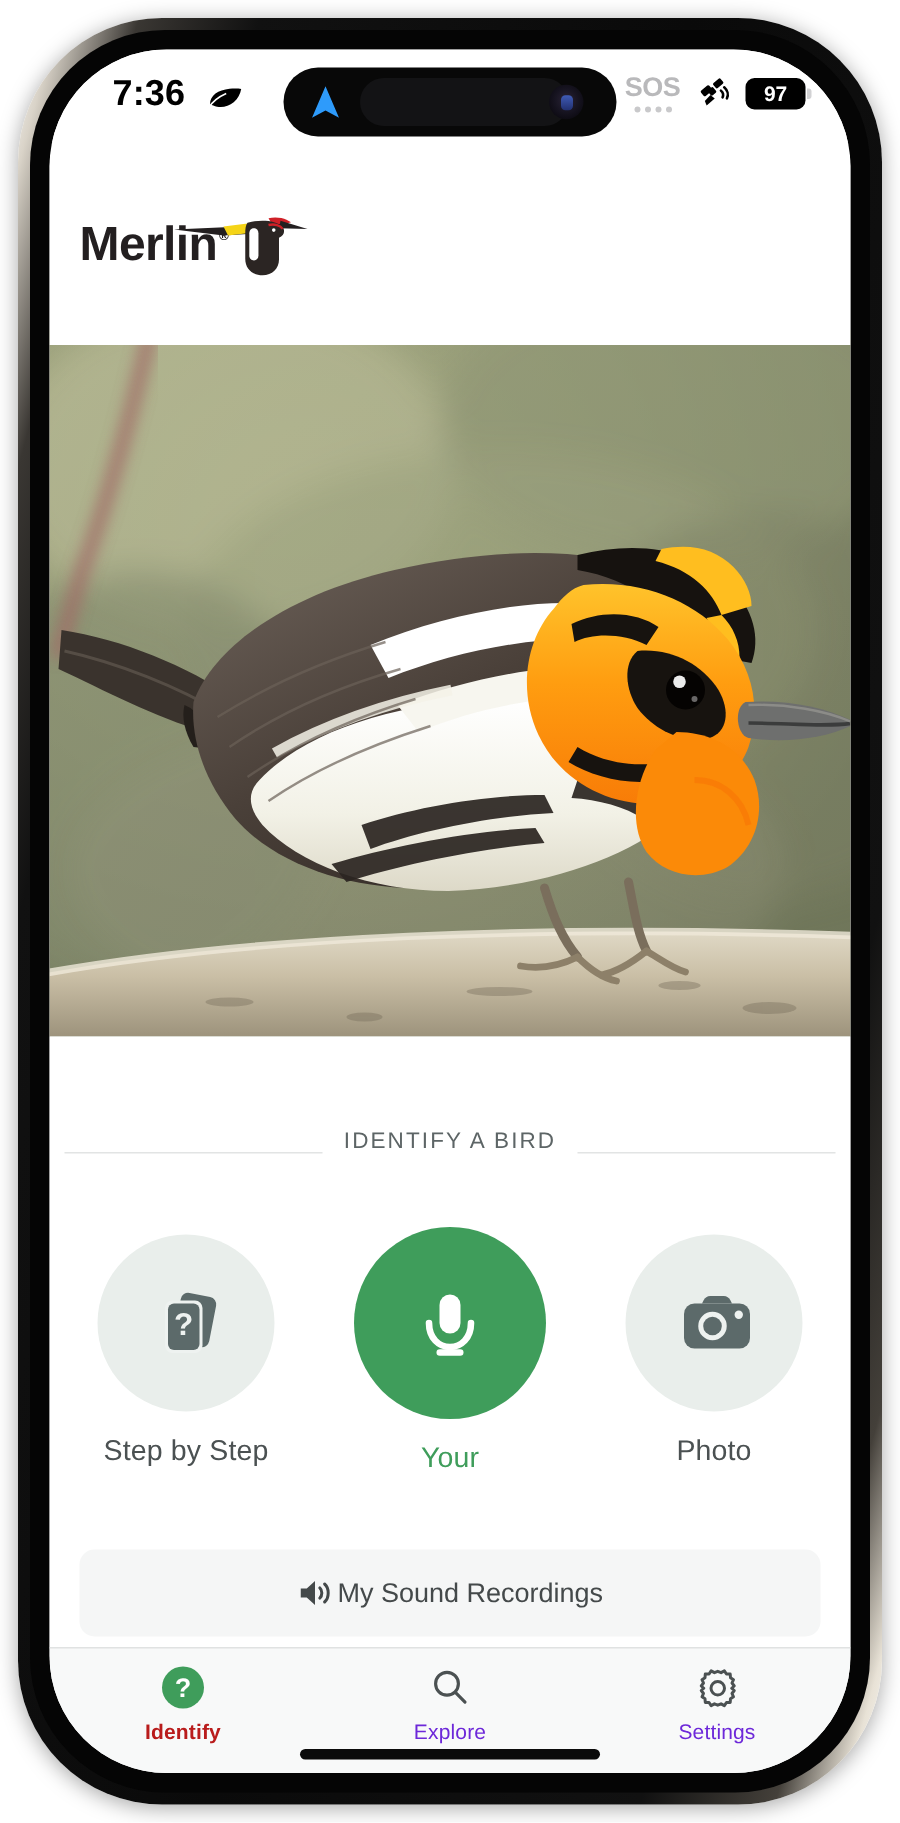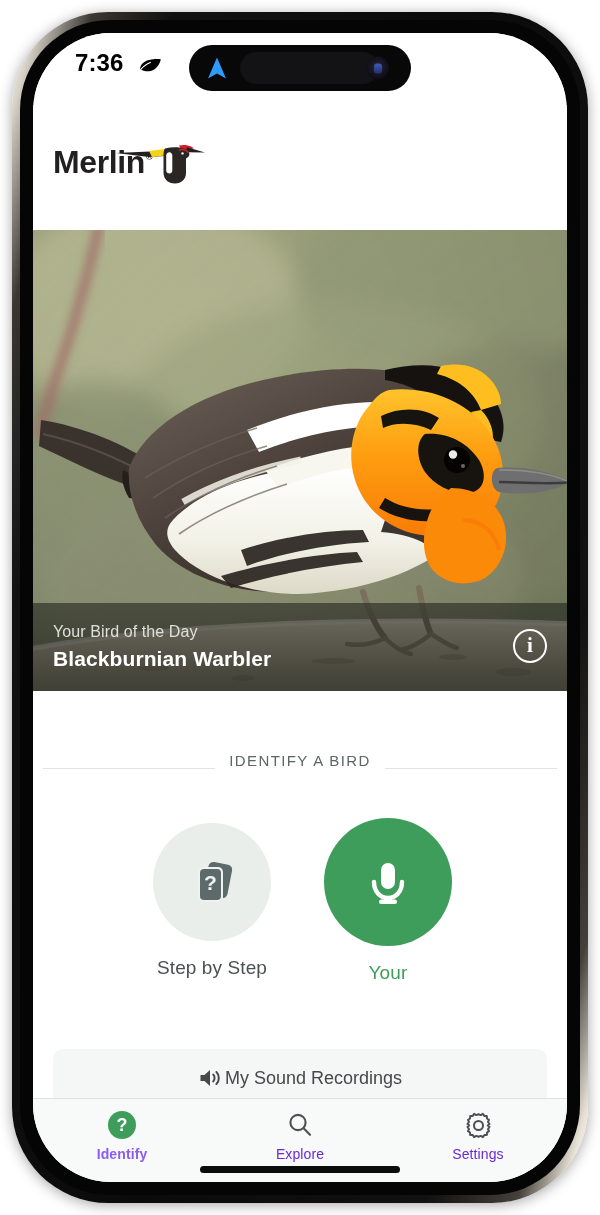--- a/index.html
+++ b/index.html
@@ -141,39 +141,39 @@
     background:#e9eeeb;
   }
   .circ.big{ width:128px; height:128px; background:#3f9d5b; }
   .action.mid .circ{ margin-top:-5px; }
   .act-lbl{
     margin-top:16px; font-size:19px; color:#4b5152; letter-spacing:.1px; white-space:nowrap;
   }
   .act-lbl.green{ color:#3f9d5b; }
 
   .recordings{
-    position:absolute; left:20px; top:358px; width:494px; height:58px;
+    position:absolute; left:20px; top:342px; width:494px; height:58px;
     background:#f5f6f6; border-radius:10px;
     display:flex; align-items:center; justify-content:center; gap:3px;
   }
   .rec-lbl{ font-size:18px; color:#44494a; }
 
   
   .tabbar{
     position:absolute; left:0; bottom:0; width:534px; height:84px;
     background:#f8f9f9; border-top:1px solid #e0e2e2;
     display:flex; z-index:5;
   }
   .tab{
     flex:1; display:flex; flex-direction:column; align-items:center;
     justify-content:flex-start; padding-top:11px;
   }
   .tab-ico{ width:30px; height:30px; display:flex; align-items:center; justify-content:center; }
   .tab-lbl{ margin-top:6px; font-size:14px; color:#6d28d9; letter-spacing:.1px; }
-  .tab.active .tab-lbl{ color:#8b5cf6; font-weight:700; }
+  .tab.active .tab-lbl{ color:#b91c1c; font-weight:700; }
   .ident-badge{
     width:28px; height:28px; border-radius:50%; background:#3f9d5b;
     display:flex; align-items:center; justify-content:center;
     color:#fff; font-size:18px; font-weight:700; line-height:1;
   }
   .home-ind{
     position:absolute; left:50%; transform:translateX(-50%); bottom:9px;
     width:200px; height:7px; border-radius:4px; background:#0b0b0b; z-index:9;
   }
 </style>
@@ -186,20 +186,46 @@
 
   <div class="screen">
 
     <div class="statusbar">
       <div class="sb-time">7:36</div>
       <svg class="sb-leaf" viewBox="0 0 24 18">
         <path d="M2 14.5c0-6 5.5-9.5 13-10.3 3-.3 6-.2 7.8.1-.6 3.2-2.3 6.6-5 8.9-3.2 2.8-7.6 3.6-11.1 2.9-1.8-.4-3.2-1-4.7-1.6z" fill="#000"></path>
         <path d="M1.2 16.6c2.4-3.6 6.3-7 11.6-9.3" stroke="#fff" stroke-width="1.1" fill="none"></path>
       </svg>
 
+      <div class="sb-right">
+        <div class="sos-wrap">
+          <div class="sos-txt">SOS</div>
+          <div class="sos-dots">
+            <i></i>
+              <i></i>
+              <i></i>
+              <i></i>
+          </div>
+        </div>
+        <svg class="sat-icon" viewBox="0 0 24 22">
+          <g fill="#000">
+            <rect x="3.4" y="7.2" width="7.2" height="4.6" rx="1" transform="rotate(-40 7 9.5)"></rect>
+            <rect x="11.6" y="2.4" width="6.4" height="4.4" rx="1" transform="rotate(-40 14.8 4.6)"></rect>
+            <rect x="8.4" y="7.6" width="4.6" height="4.6" rx="1" transform="rotate(-40 10.7 9.9)"></rect>
+            <path d="M9.6 12.3l2.9 2.4-5.4 4.6-1.2-2.9z"></path>
+          </g>
+          <g stroke="#000" stroke-width="1.7" fill="none" stroke-linecap="round">
+            <path d="M16.6 9.4c1.4 1.2 1.8 3 1.1 4.5"></path>
+            <path d="M18.8 7.2c2.3 2 3 5 1.8 7.4"></path>
+          </g>
+        </svg>
+        <div class="battery">
+          <span class="lvl">97</span>
+        </div>
+      </div>
     </div>
 
     <div class="island">
       <svg class="loc" viewBox="0 0 22 24">
         <path d="M11 1.5L20 22.5 11 17.6 2 22.5z" fill="#2e9bfb"></path>
       </svg>
       <div class="pill"></div>
       <div class="lens"></div>
     </div>
 
@@ -375,25 +401,20 @@
           </g>
           <g stroke="#8d8069" stroke-width="4.5" fill="none" stroke-linecap="round">
             <path d="M352 418 C340 424 326 426 314 424"></path>
             <path d="M352 418 C360 426 368 432 378 434"></path>
             <path d="M398 414 C388 422 378 428 368 430"></path>
             <path d="M398 414 C408 420 416 426 424 428"></path>
           </g>
         </g>
       </svg>
 
-      <div class="caption">
-        <div class="cap-sub">Your Bird of the Day</div>
-        <div class="cap-title">Blackburnian Warbler</div>
-        <div class="info-btn">i</div>
-      </div>
     </div>
 
     <div class="identify">
 
       <div class="sec-head">
         <div class="rule"></div>
         <div class="lbl">IDENTIFY A BIRD</div>
         <div class="rule"></div>
       </div>
 
@@ -415,20 +436,32 @@
           <div class="circ big">
             <svg width="62" height="62" viewBox="0 0 62 62">
               <rect x="24" y="12" width="14" height="26" rx="7" fill="#ffffff"></rect>
               <path d="M17 31 C17 41 23.5 47 31 47 C38.5 47 45 41 45 31" stroke="#ffffff" stroke-width="4.4" fill="none" stroke-linecap="round"></path>
               <rect x="22" y="48.5" width="18" height="4.4" rx="2.2" fill="#ffffff"></rect>
             </svg>
           </div>
           <div class="act-lbl green">Your</div>
         </div>
 
+        <div class="action">
+          <div class="circ">
+            <svg width="58" height="58" viewBox="0 0 58 58">
+              <path d="M22 14 C23 12 24.5 11 26.5 11 L35.5 11 C37.5 11 39 12 40 14 L41 16 L21 16 Z" fill="#5C6A6A"></path>
+              <rect x="9" y="16" width="44" height="30" rx="7" fill="#5C6A6A"></rect>
+              <circle cx="28" cy="31" r="9.5" fill="#eef2f0"></circle>
+              <circle cx="28" cy="31" r="6.2" fill="#5C6A6A"></circle>
+              <circle cx="45.5" cy="23.5" r="2.8" fill="#eef2f0"></circle>
+            </svg>
+          </div>
+          <div class="act-lbl">Photo</div>
+        </div>
       </div>
 
       <div class="recordings">
         <svg width="24" height="22" viewBox="0 0 24 22">
           <path d="M2.5 8 L6.5 8 L12 3 L12 19 L6.5 14 L2.5 14 Z" fill="#44494a"></path>
           <path d="M15.2 7.6 C17 9.2 17 12.8 15.2 14.4" stroke="#44494a" stroke-width="2" fill="none" stroke-linecap="round"></path>
           <path d="M18.4 5 C21.6 7.8 21.6 14.2 18.4 17" stroke="#44494a" stroke-width="2" fill="none" stroke-linecap="round"></path>
         </svg>
         <span class="rec-lbl">My Sound Recordings</span>
       </div>

